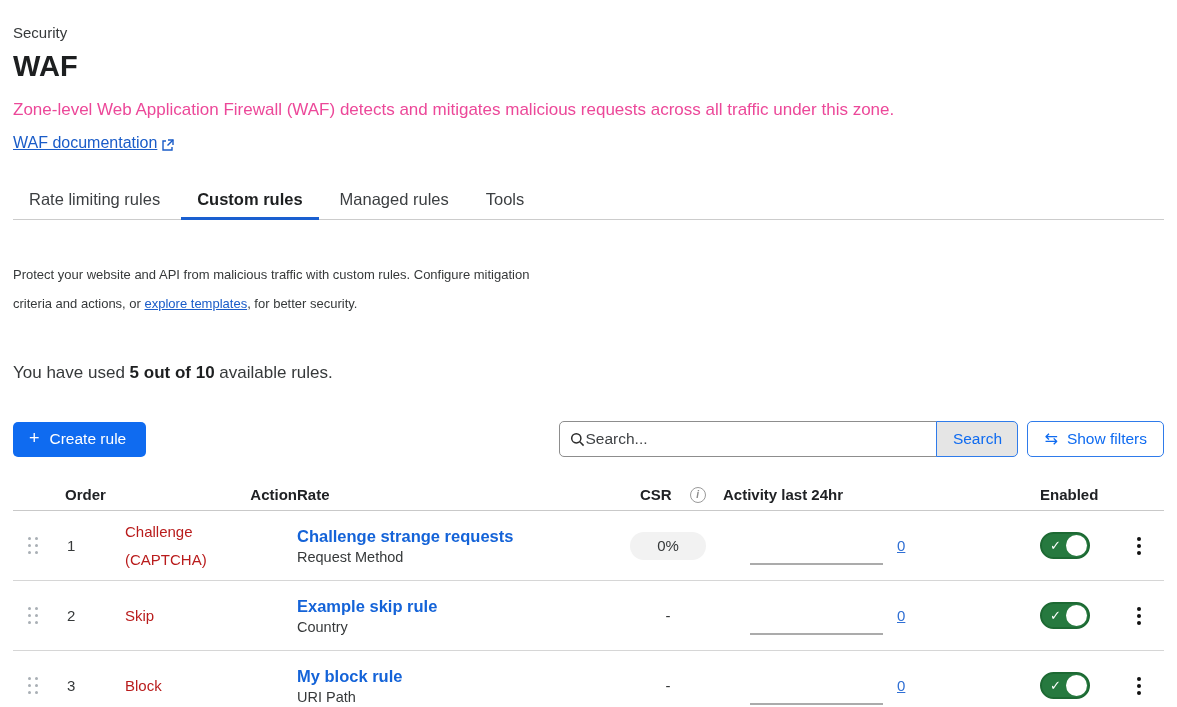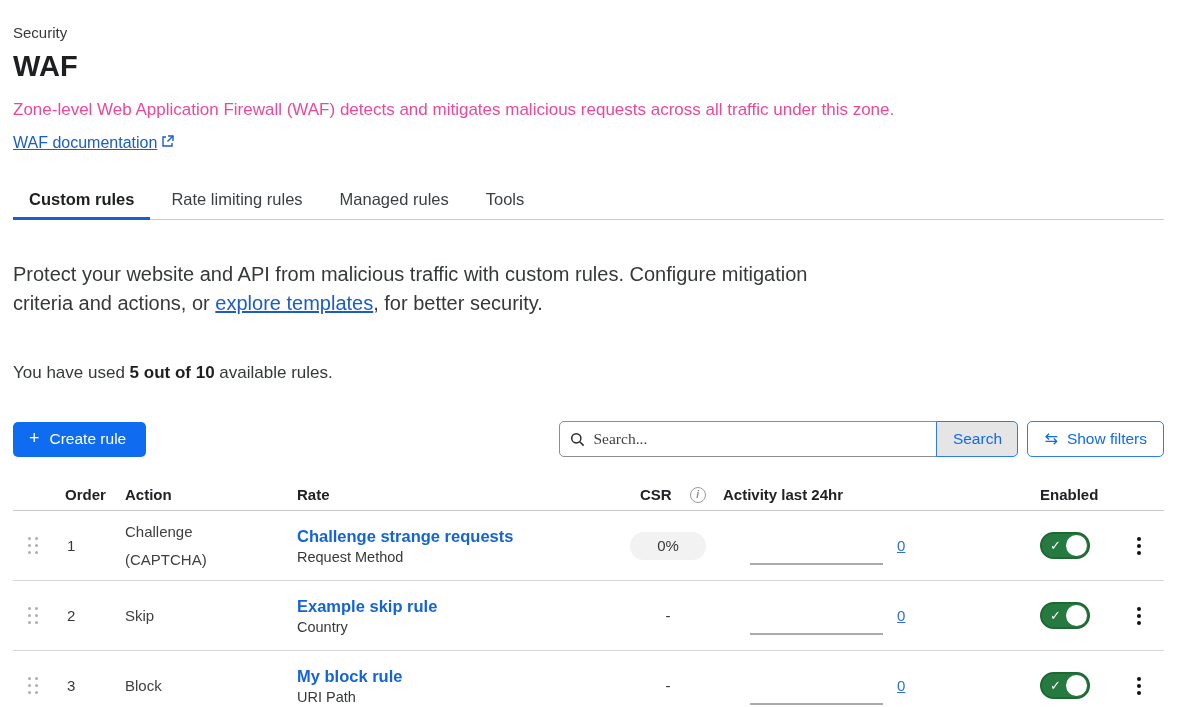--- a/index.html
+++ b/index.html
@@ -8,57 +8,57 @@
     width:1177px; height:707px; overflow:hidden;
     font-family:"Liberation Sans","DejaVu Sans",sans-serif;
     color:#36393a;
   }
   .page { padding:24px 13px 0 13px; width:1177px;border-radius:23px; }
 
   
   .section-label { font-size:15px; color:#36393a; }
   .page-title { font-size:29px; font-weight:700; color:#1d1f20; margin-top:9px; letter-spacing:0.2px; }
   .description { font-size:17px; color:#ec4899; margin-top:17px; }
-  .doc-link-row { margin-top:14px; display:flex; align-items:flex-start; gap:4px; }
+  .doc-link-row { margin-top:14px; display:flex; align-items:flex-end; gap:4px; }
   a.doc-link { font-size:16px; color:#1a5cc8; text-decoration:underline; cursor:pointer; }
   .ext-icon svg { display:block; }
 
   
   .tabbar { margin-top:30px; border-bottom:1px solid #cccccc; display:flex; }
   .tab {
     height:38px; line-height:35px; padding:0 16px; margin-right:5px;
     font-size:16.5px; color:#3c3f42; cursor:pointer; border-bottom:3px solid transparent;
     margin-bottom:-1px; white-space:nowrap;
   }
   .tab.active { color:#1d1f20; font-weight:700; border-bottom:3px solid #1a5fd0; }
 
   
-  .intro { margin-top:40px; font-size:20px; line-height:29px; color:#36393a; }
+  .intro { margin-top:40px; font-size:13px; line-height:29px; color:#36393a; }
   a.inline-link { color:#1a5cc8; text-decoration:underline; cursor:pointer; }
   .usage { margin-top:45px; font-size:17px; color:#36393a; }
   .usage b { color:#1d1f20; }
 
   
   .toolbar { margin-top:38px; display:flex; justify-content:space-between; align-items:center; }
   .btn-primary {
     display:flex; align-items:center; gap:10px; background:#0f6bf0; color:#ffffff;
     border:none; border-radius:5px; height:35px; padding:0 20px 0 16px;
     font-size:15.5px; font-family:inherit; cursor:pointer;
   }
   .btn-primary .plus { font-size:18px; font-weight:400; margin-top:-2px; }
   .search-area { display:flex; align-items:center; }
   .search-group { display:flex; }
   .search-box {
     display:flex; align-items:center; width:378px; height:36px;
     border:1px solid #8d8d8d; border-radius:5px 0 0 5px; padding:0 10px; background:#fff;
   }
   .search-box svg { flex:0 0 auto; }
   .search-box input {
-    border:none; outline:none; font-size:15.5px; font-family:Liberation Serif, serif; color:#36393a;
-    margin-left:8px; width:100%; background:transparent;
+    border:none; outline:none; font-size:15.5px; font-family:Liberation Sans, sans-serif; color:#36393a;
+    margin-left:0; width:100%; background:transparent;
   }
   .search-box input::placeholder { color:#3f4245; opacity:1; }
   .btn-search {
     width:82px; height:36px; margin-left:-1px; background:#e5e5e5; color:#0f6bf0;
     border:1px solid #2f7bea; border-radius:0 5px 5px 0; font-size:15.5px;
     font-family:inherit; cursor:pointer;
   }
   .btn-filters {
     margin-left:9px; height:36px; padding:0 16px; display:flex; align-items:center; gap:9px;
     background:#ffffff; color:#0f6bf0; border:1px solid #2f7bea; border-radius:5px;
@@ -69,35 +69,35 @@
   
   .rules-table { margin-top:22px; }
   .tbl-row {
     display:grid;
     grid-template-columns:40px 60px 184px 316px 110px 291px 100px 50px;
     align-items:center;
   }
   .tbl-head { height:32px; border-bottom:1px solid #c9c9c9; }
   .tbl-head .hcell { font-size:15px; font-weight:700; color:#202225; }
   .h-order { padding-left:12px; }
-  .h-action { padding-left:12px; }
+  .h-action { padding-left:12px;text-align:right; }
   .h-csr { padding-left:27px; display:flex; align-items:center; gap:18px; }
   .h-enabled { padding-left:26px; }
   .info-icon {
     width:16px; height:16px; border:1px solid #9a9a9a; border-radius:50%;
     color:#8b8b8b; font-size:10px; line-height:14px; text-align:center; display:inline-block;
     font-style:italic; cursor:pointer;
   }
   .data-row { height:70px; border-bottom:1px solid #d6d6d6; }
 
   .drag-handle { display:grid; grid-template-columns:3px 3px; gap:4px 4px; width:10px; margin:0 auto; cursor:grab; }
   .drag-handle i { width:3px; height:3px; border-radius:50%; background:#a9afb5; }
 
   .cell-order { padding-left:14px; font-size:15px; color:#36393a; }
-  .cell-action { padding-left:12px; font-size:15px; color:#404040; line-height:28px; }
+  .cell-action { padding-left:12px; font-size:15px; color:#b91c1c; line-height:28px; }
   .cell-action span { display:block; max-width:105px; }
   .cell-name { display:flex; flex-direction:column; justify-content:center; gap:3px; }
   a.rule-link { font-size:16.5px; font-weight:700; color:#1463d8; text-decoration:none; cursor:pointer; }
   .rule-field { font-size:14.5px; color:#36393a; }
   .cell-csr { display:flex; justify-content:center; }
   .csr-badge {
     background:#f2f2f2; border-radius:15px; min-width:76px; height:28px;
     display:flex; align-items:center; justify-content:center; font-size:15px; color:#36393a;
   }
   .csr-dash { font-size:15px; color:#36393a; }
@@ -128,22 +128,22 @@
     <span class="ext-icon">
       <svg width="14" height="14" viewBox="0 0 14 14" fill="none" stroke="#1a5cc8" stroke-width="1.4">
         <path d="M5 3 H2 V12 H11 V9"></path>
         <path d="M7 2 H12 V7"></path>
         <path d="M12 2 L6.5 7.5"></path>
       </svg>
     </span>
   </div>
 
   <div class="tabbar">
+    <div class="tab">Rate limiting rules</div>
     <div class="tab active">Custom rules</div>
-    <div class="tab">Rate limiting rules</div>
     <div class="tab">Managed rules</div>
     <div class="tab">Tools</div>
   </div>
 
   <div class="intro">
     <div>Protect your website and API from malicious traffic with custom rules. Configure mitigation</div>
     <div><span>criteria and actions, or </span><a class="inline-link">explore templates</a><span>, for better security.</span></div>
   </div>
 
   <div class="usage"><span>You have used </span><b>5 out of 10</b><span> available rules.</span></div>

